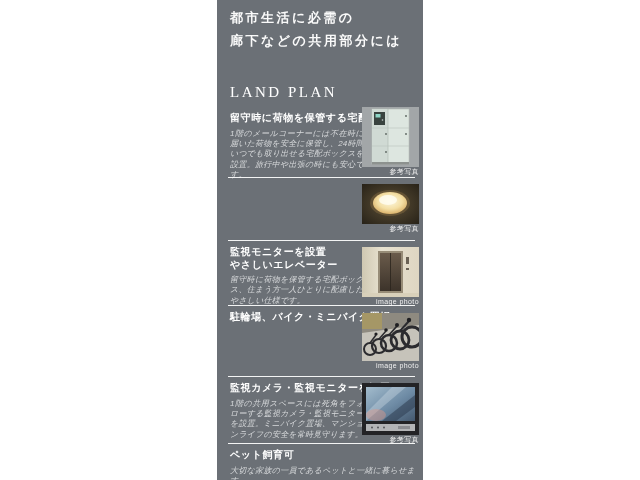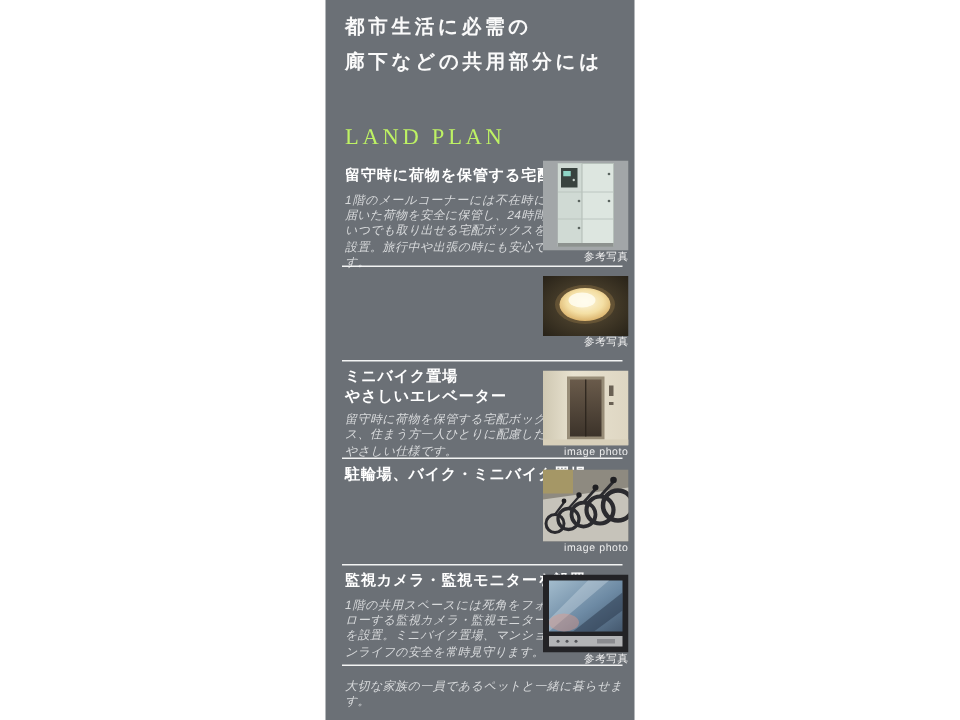--- a/index.html
+++ b/index.html
@@ -12,21 +12,21 @@
     position:absolute;left:217px;top:0;width:206px;height:480px;
     background:#6b7076;overflow:hidden;
   }
   .headline{
     position:absolute;left:13px;top:7px;color:#fafafa;
     font-size:13px;font-weight:bold;letter-spacing:2.5px;line-height:22.5px;
   }
   .landplan{
     position:absolute;left:13px;top:84px;
     font-family:"Liberation Serif","DejaVu Serif",serif;
-    font-size:15px;letter-spacing:2.5px;color:#bef264;
+    font-size:15px;letter-spacing:2.5px;color:#ffffff;
   }
   .section{position:absolute;left:13px;right:4px;}
   .s1{top:112px}.s2{top:183px}.s3{top:246px}.s4{top:311px}.s5{top:382px}.s6{top:449px}
   .sec-title{font-size:10px;font-weight:bold;color:#ffffff;letter-spacing:0.6px;line-height:12.5px;}
   .pre{white-space:pre-line;}
   .sec-body{margin-top:4px;width:134px;font-size:8px;line-height:10.4px;color:#d8dadc;
     letter-spacing:0.2px;text-align:justify;font-style:italic;}
   .sec-body.wide{width:185px;}
   .divider{position:absolute;left:11px;width:187px;height:1px;background:rgba(255,255,255,0.92);}
   .d1{top:177px}.d2{top:240px}.d3{top:305px}.d4{top:376px}.d5{top:443px}
@@ -88,21 +88,21 @@
       <rect x="0" y="0" width="57" height="40" fill="url(#gbg)"></rect>
       <ellipse cx="28" cy="19" rx="20" ry="13" fill="#8a6f42" opacity="0.45"></ellipse>
       <ellipse cx="28" cy="19" rx="17" ry="11" fill="url(#glamp)"></ellipse>
       <ellipse cx="26" cy="16" rx="9" ry="5" fill="#fffdf0" opacity="0.85"></ellipse>
     </svg>
     <div class="caption">参考写真</div>
   </div>
   <div class="divider d2"></div>
 
   <div class="section s3">
-    <div class="sec-title pre">ミニバイク置場
+    <div class="sec-title pre">監視モニターを設置
 やさしいエレベーター</div>
     <div class="sec-body">留守時に荷物を保管する宅配ボックス、住まう方一人ひとりに配慮したやさしい仕様です。</div>
   </div>
   <div class="photo-wrap p3">
     <svg width="57" height="50" viewBox="0 0 57 50">
       <defs>
         <linearGradient id="gwall" x1="0" y1="0" x2="1" y2="0">
           <stop offset="0%" stop-color="#cfc8b2"></stop>
           <stop offset="35%" stop-color="#e8e2d0"></stop>
           <stop offset="100%" stop-color="#ded6c2"></stop>
@@ -174,17 +174,18 @@
       <circle cx="10" cy="44.5" r="1" fill="#55565a"></circle>
       <circle cx="16" cy="44.5" r="1" fill="#55565a"></circle>
       <circle cx="22" cy="44.5" r="1" fill="#55565a"></circle>
       <rect x="36" y="43" width="12" height="3" fill="#8b8c90"></rect>
     </svg>
     <div class="caption">参考写真</div>
   </div>
   <div class="divider d5"></div>
 
   <div class="section s6">
+    <div class="sec-title">ペット飼育可</div>
     <div class="sec-body wide">大切な家族の一員であるペットと一緒に暮らせます。</div>
 
   </div>
 
 </div>
 
 </body></html>

